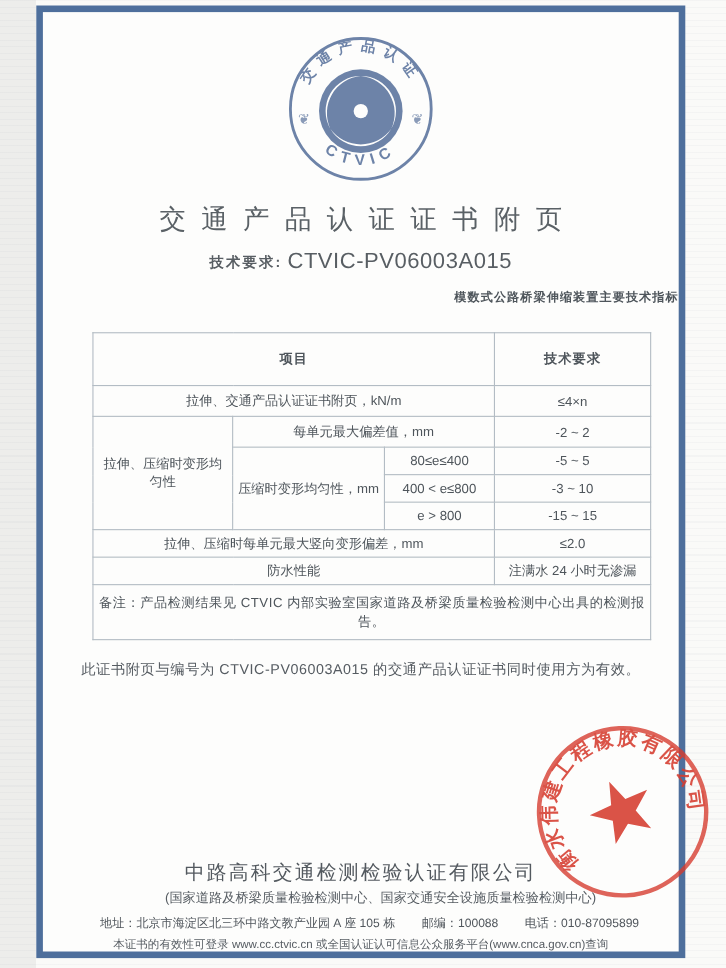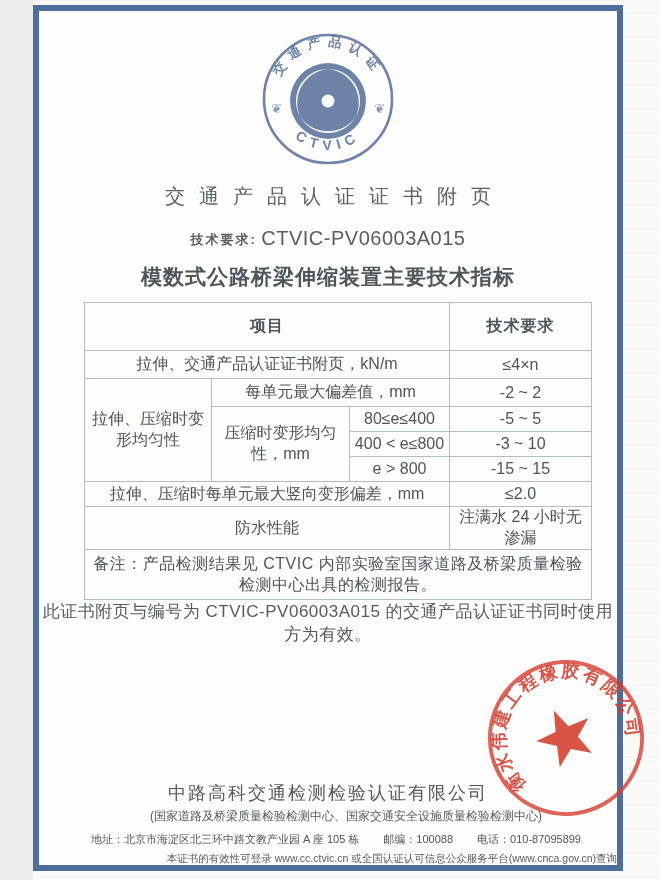--- a/index.html
+++ b/index.html
@@ -21,61 +21,61 @@
     background:#fdfdfc;
   }
   .abs{position:absolute;}
   .center{left:0;right:0;text-align:center;}
 
   
   .logo{left:0;right:0;top:18px;text-align:center;}
 
   
   .title{
-    top:172px;font-size:20px;color:#5a6166;font-weight:500;
+    top:172px;font-size:24px;color:#5a6166;font-weight:500;
     letter-spacing:14px;padding-left:14px;
   }
   .certline{top:216px;color:#585e63;}
   .certline .lab{font-size:13px;font-weight:bold;letter-spacing:2px;vertical-align:1px;}
   .certline .num{font-size:20px;letter-spacing:0.5px;}
-  .table-title{top:252px;font-size:21px;font-weight:bold;color:#4e555b;letter-spacing:1px;}
+  .table-title{top:252px;font-size:11px;font-weight:bold;color:#4e555b;letter-spacing:1px;text-align:right;}
 
   
   table.spec{
     position:absolute;left:45px;top:291px;width:507px;
     border-collapse:collapse;table-layout:fixed;
-    color:#4e555b;font-size:16px;
+    color:#4e555b;font-size:12px;
   }
   table.spec td,table.spec th{
     border:1px solid #b3bcc4;
     text-align:center;vertical-align:middle;
     font-weight:normal;padding:0 4px;
   }
   table.spec th{font-weight:bold;letter-spacing:1px;}
   tr.h-head{height:48px;}
   tr.h-r1,tr.h-r2{height:28px;}
   tr.h-r3,tr.h-r4,tr.h-r5,tr.h-r6,tr.h-r7{height:25px;}
   tr.h-note{height:50px;}
   td.note-cell{text-align:left;padding:0 10px;letter-spacing:0.5px;}
 
-  .after-table{top:589px;font-size:17px;color:#565c62;letter-spacing:0.5px;}
+  .after-table{top:589px;font-size:13px;color:#565c62;letter-spacing:0.5px;}
 
   
   .stamp{
     left:432px;top:632px;width:190px;height:190px;
     transform:rotate(-24deg);opacity:0.88;
   }
 
   
   .company{top:770px;font-size:18px;color:#53595f;font-weight:400;letter-spacing:2px;}
   .company-sub{top:797px;font-size:12px;color:#565c62;margin-left:36px;}
   .address{top:821px;font-size:11px;color:#50565c;margin-left:16px;}
   .address b{font-weight:normal;}
   .address .gap{display:inline-block;width:24px;}
-  .validity{top:841px;font-size:10.5px;color:#565c62;text-align:right;}
+  .validity{top:841px;font-size:10.5px;color:#565c62;}
 </style>
 </head>
 <body>
 
 <div class="page">
   <div class="frame">
 
     <div class="abs logo">
       <svg width="140" height="140" viewBox="-70 -70 140 140">
         <defs>

